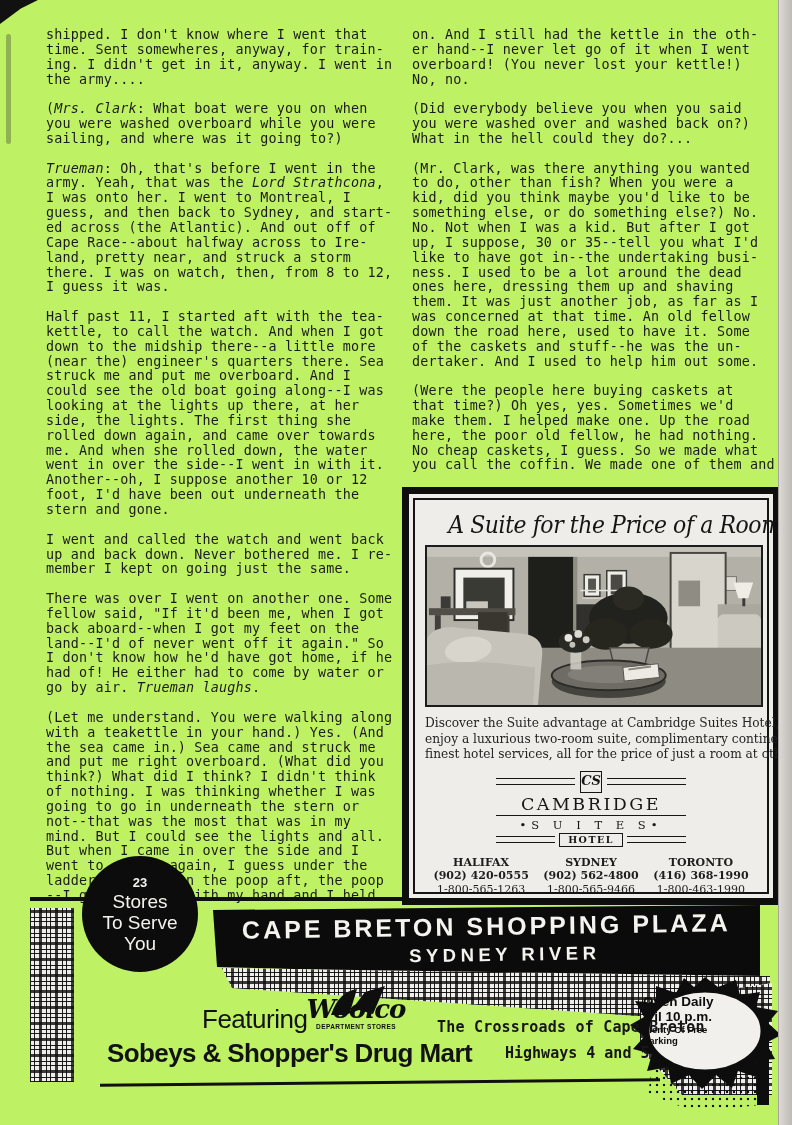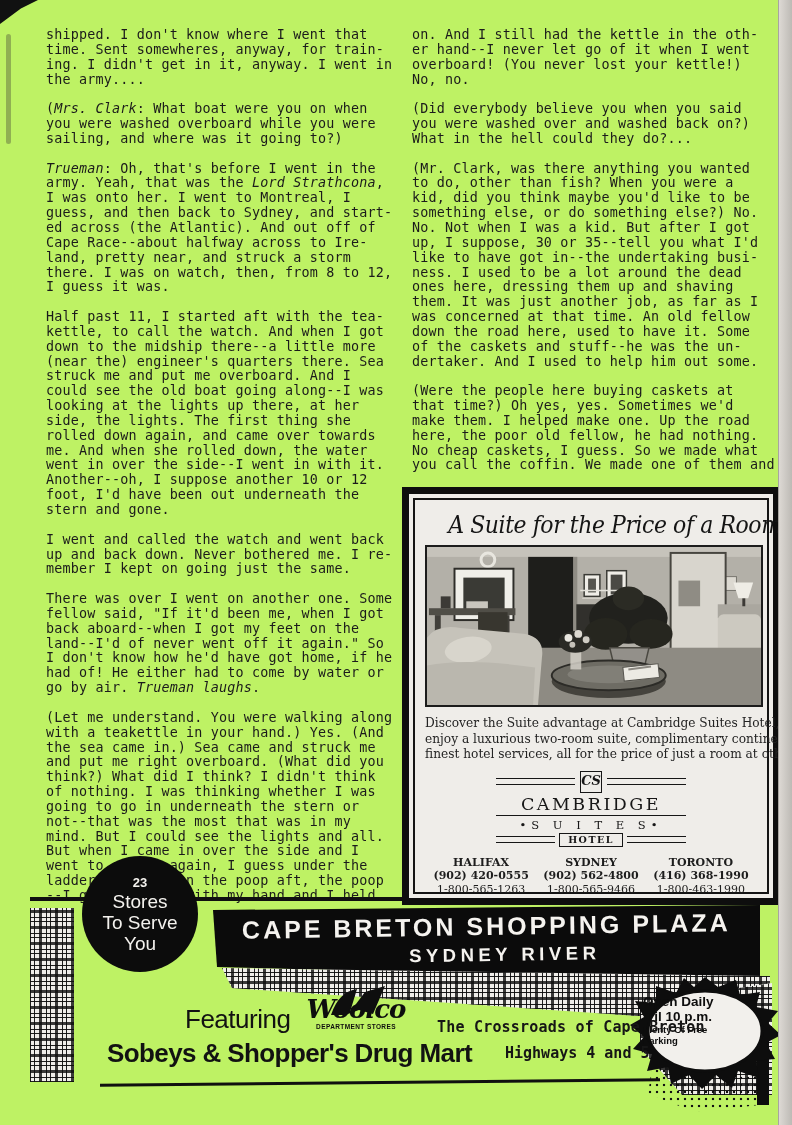--- a/index.html
+++ b/index.html
@@ -70,21 +70,21 @@
            background-image:radial-gradient(circle at 2px 2px,#111 1.3px,transparent 1.6px);
            background-size:7px 7px;clip-path:polygon(6% 0,94% 4%,100% 88%,40% 100%,0 72%);}
   .black-bar-v{position:absolute;left:757px;top:1030px;width:12px;height:75px;background:#0d0d0d;}
   .black-bar-h{position:absolute;left:737px;top:1027px;width:32px;height:7px;background:#0d0d0d;}
   .starburst{position:absolute;left:628px;top:975px;width:155px;height:115px;}
   .open-daily{position:absolute;left:643px;top:994px;width:125px;text-align:left;
               font-family:"Liberation Sans",sans-serif;color:#0d0d0d;}
   .od-l1{font-size:13.5px;font-weight:bold;line-height:15px;}
   .od-l2{font-size:13.5px;font-weight:bold;line-height:15px;}
   .od-l3,.od-l4{font-size:9.5px;font-weight:bold;line-height:11px;}
-  .featuring{position:absolute;left:185px;top:1004px;font-family:"Liberation Sans",sans-serif;
+  .featuring{position:absolute;left:202px;top:1004px;font-family:"Liberation Sans",sans-serif;
              font-size:26px;color:#121212;letter-spacing:-.5px;}
   .woolco{position:absolute;left:306px;top:986px;width:100px;text-align:center;color:#0e0e0e;}
   .woolco-swoosh{display:block;margin:0 auto -20px;position:relative;left:2px;}
   .woolco-name{font-family:"DejaVu Serif",serif;font-style:italic;font-weight:bold;font-size:26px;
                letter-spacing:-1px;line-height:26px;}
   .woolco-tag{font-family:"Liberation Sans",sans-serif;font-size:6.5px;font-weight:bold;letter-spacing:.4px;margin-top:1px;}
   .stores-line{position:absolute;left:107px;top:1038px;font-family:"Liberation Sans",sans-serif;
                font-size:26px;font-weight:bold;letter-spacing:-.6px;color:#121212;}
   .crossroads{position:absolute;left:437px;top:1018px;font-size:15px;font-weight:bold;letter-spacing:.2px;color:#161616;}
   .highways{position:absolute;left:505px;top:1044px;font-size:15px;font-weight:bold;color:#161616;}

